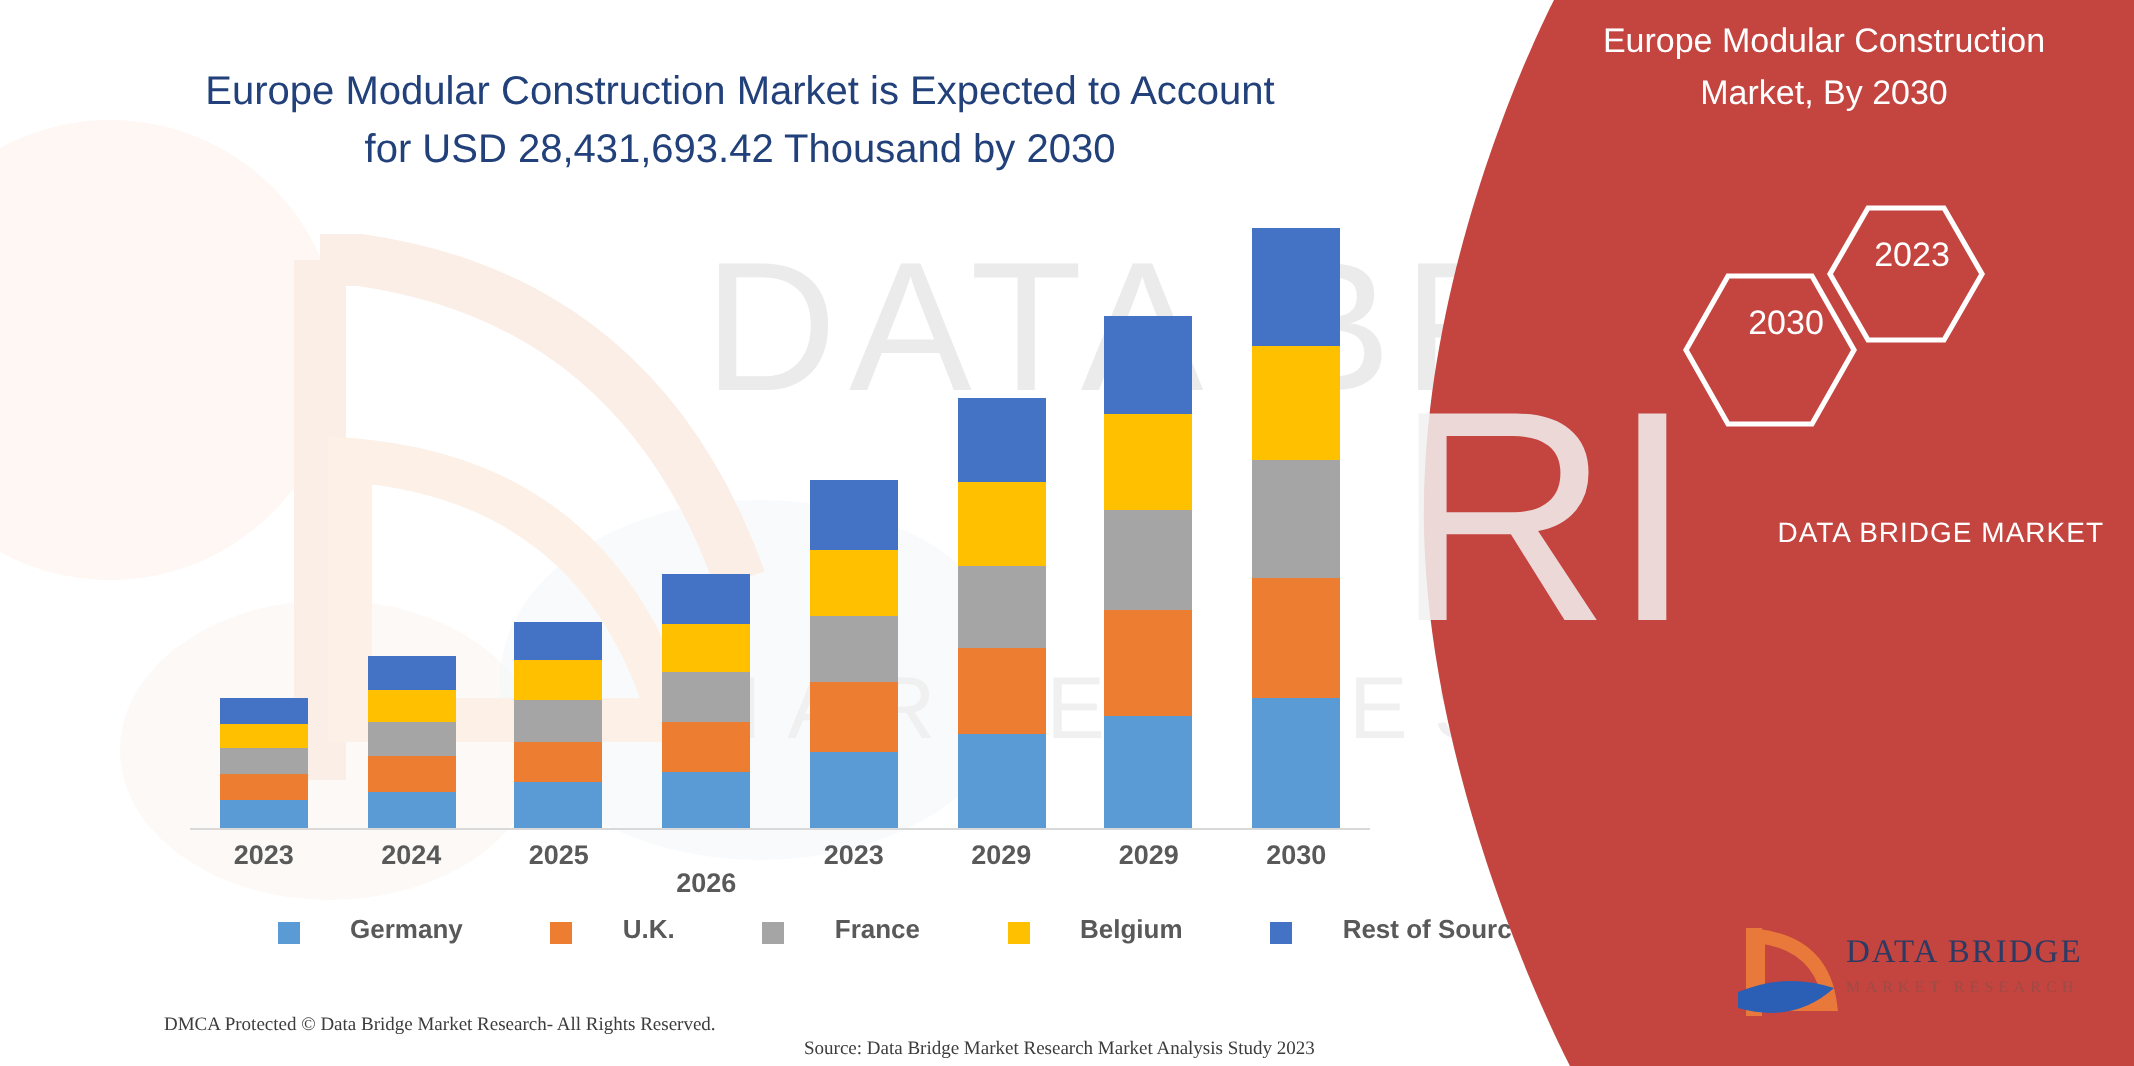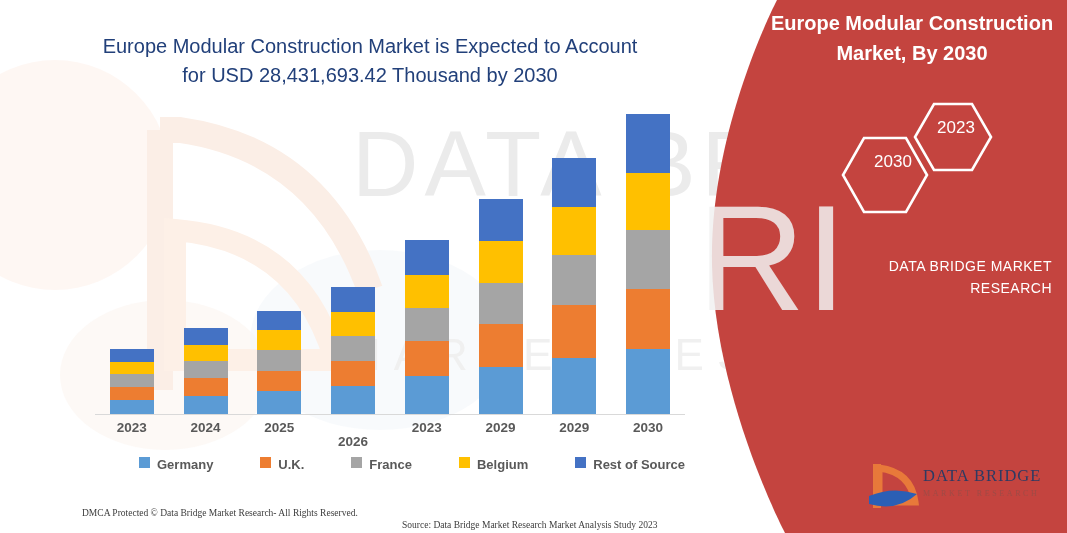--- a/index.html
+++ b/index.html
@@ -38,35 +38,35 @@
   .xlab{
     position:absolute;top:0;width:66px;text-align:center;
     font-size:13.5px;font-weight:bold;color:#595959;
   }
 
   
   .legend{
     position:absolute;left:95px;top:452px;width:590px;height:24px;
     display:flex;align-items:center;justify-content:space-between;
   }
-  .lg-item{display:flex;align-items:flex-start;gap:7px;padding-left:44px;}
+  .lg-item{display:flex;align-items:flex-end;gap:25px;padding-left:44px;}
   .lg-sw{width:11px;height:11px;flex:0 0 11px;}
   .lg-tx{font-size:13px;font-weight:bold;color:#595959;white-space:nowrap;}
 
   
   .footer{position:absolute;left:82px;top:508px;width:600px;height:18px;}
   .foot-l{position:absolute;left:0;top:0;font-size:9.5px;color:#3c3c3c;font-family:"Liberation Serif","DejaVu Serif",serif;white-space:nowrap;}
   .foot-r{position:absolute;left:320px;top:12px;font-size:9.5px;color:#3c3c3c;font-family:"Liberation Serif","DejaVu Serif",serif;white-space:nowrap;}
 
   
   .panel{position:absolute;right:0;top:0;width:360px;height:533px;overflow:hidden;}
   .panel-svg{position:absolute;inset:0;}
   .panel-title{
     position:absolute;left:60px;top:8px;width:290px;text-align:center;
-    color:#fff;font-size:20px;line-height:1.5;font-weight:700;
+    color:#fff;font-size:17px;line-height:1.5;font-weight:400;
   }
   .hex-wrap{position:absolute;left:130px;top:100px;width:180px;height:120px;}
   .hex-label{
     position:absolute;color:#fff;font-size:17px;font-weight:400;text-align:center;
   }
   .hex-2030{left:16px;top:52px;width:80px;}
   .hex-2023{left:79px;top:18px;width:80px;}
   .brand{
     position:absolute;left:55px;top:255px;width:290px;text-align:right;
     color:#fff;font-size:14px;line-height:1.6;letter-spacing:.5px;font-weight:400;
@@ -213,21 +213,20 @@
       <svg viewBox="0 0 180 120" width="180" height="120">
         <polygon points="97,4 135,4 154,37 135,70 97,70 78,37" fill="none" stroke="#ffffff" stroke-width="2.6"></polygon>
         <polygon points="27,38 69,38 90,75 69,112 27,112 6,75" fill="none" stroke="#ffffff" stroke-width="2.6"></polygon>
       </svg>
       <div class="hex-label hex-2030">2030</div>
       <div class="hex-label hex-2023">2023</div>
     </div>
 
     <div class="brand">
       <span>DATA BRIDGE MARKET</span><br>
-      <span>RESEARCH</span>
     </div>
 
     <div class="logo">
       <svg viewBox="0 0 54 52" width="54" height="52" style="position:absolute;left:0;top:4px;">
         <path d="M6,2 L14,2 L14,46 L6,46 Z" fill="#E8793A"></path>
         <path d="M12,6 Q44,10 48,40 L12,40 Z" fill="none" stroke="#E8793A" stroke-width="7"></path>
         <path d="M2,34 Q26,24 50,32 Q30,50 2,42 Z" fill="#2B5FB5"></path>
       </svg>
       <div class="logo-txt">
         <div class="logo-main">DATA BRIDGE</div>

